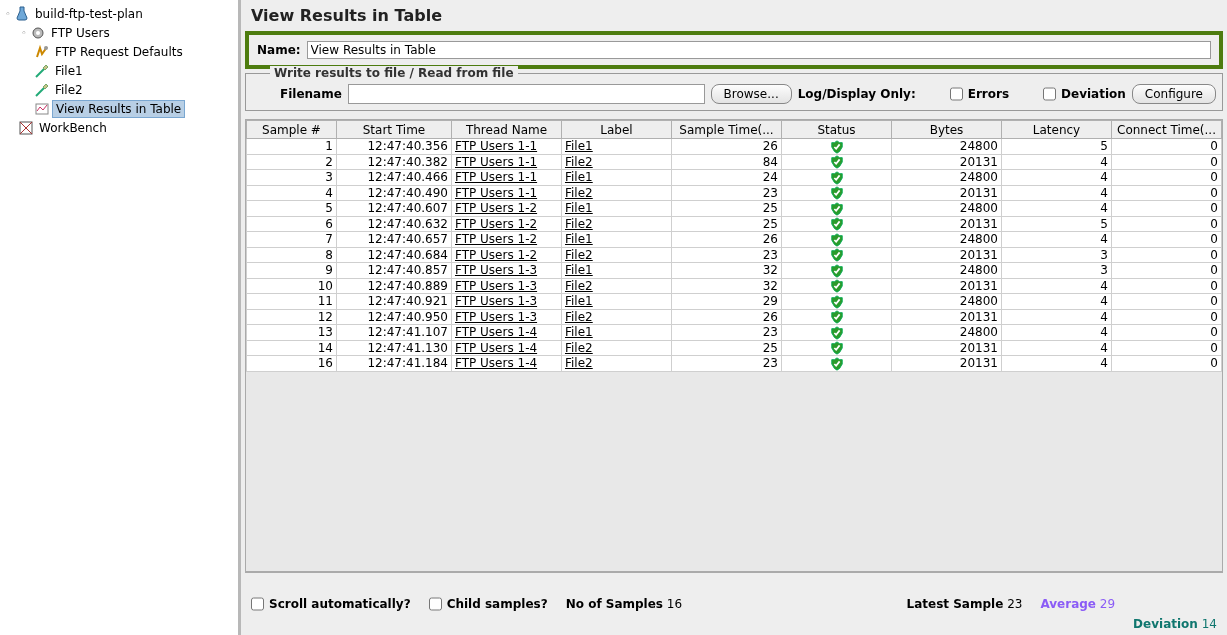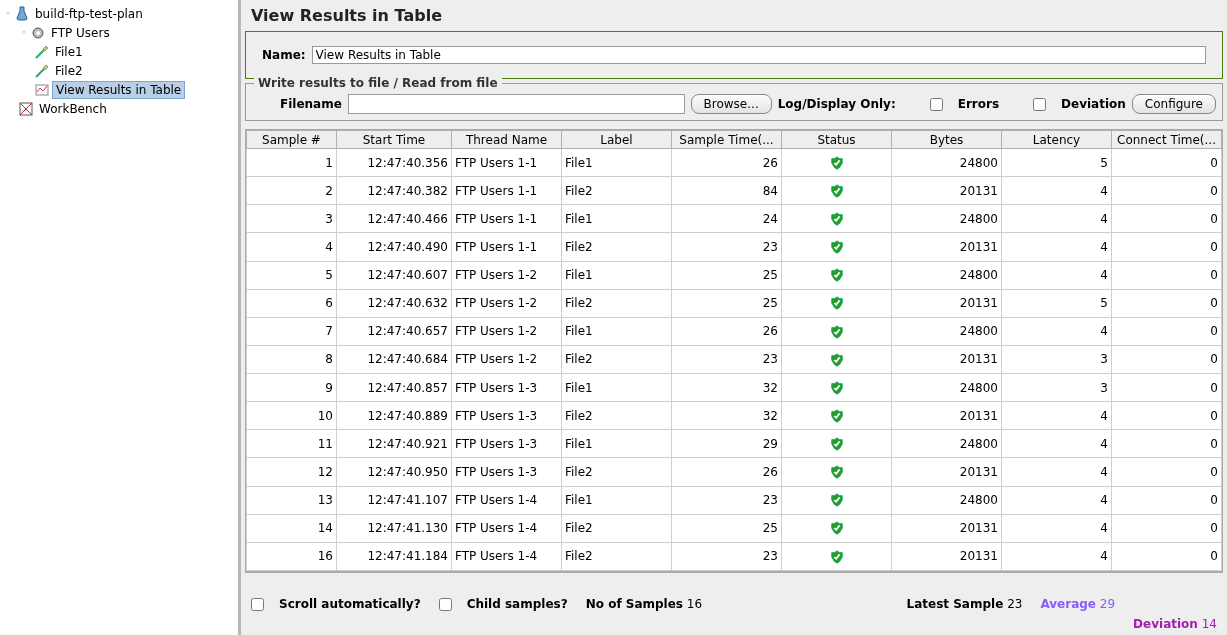--- a/index.html
+++ b/index.html
@@ -54,23 +54,23 @@
     background:#eeeeee;
     padding: 2px 4px 0 4px;
   }
   .panel-title {
     font-size: 16px;
     font-weight: bold;
     padding: 4px 2px 6px 6px;
     color:#222;
   }
   .name-comments {
-    border:1px solid #4d7c0f;
+    border:4px solid #4d7c0f;
     background:#eeeeee;
-    padding:12px;
+    padding:4px;
   }
   .field-row {
     display:flex;
     align-items:center;
     padding:2px 4px;
   }
   .field-row + .field-row { border-top:1px solid #ccc; }
   .field-row label {
     font-weight:bold;
     margin-right:6px;
@@ -85,21 +85,21 @@
     height:18px;
   }
   .write-group {
     margin-top:4px;
     border:1px solid #999;
     position:relative;
     padding:10px 6px 6px 6px;
   }
   .write-group .legend {
     position:absolute;
-    top:-8px; left:8px;
+    top:-8px; left:24px;
     background:#eeeeee;
     padding:0 4px;
     font-weight:bold;
     color:#333;
   }
   .filename-row {
     display:flex;
     align-items:center;
     gap:6px;
   }
@@ -109,33 +109,33 @@
   }
   .btn {
     background: linear-gradient(#fdfdfd,#e3e3e3);
     border:1px solid #888;
     border-radius:8px;
     font:inherit;
     padding:2px 12px;
     cursor:pointer;
   }
   .chk {
-    display:inline-flex; align-items:center; gap:15px;
+    display:inline-flex; gap:5px;
   }
   .chk input { margin:0; }
   .log-label { font-weight:bold; }
   
   .table-wrap {
     flex:1;
     margin-top:8px;
     background:#e8e8e8;
     border:1px solid #aaa;
     overflow:hidden;
     display:flex;
-    flex-direction:row;
+    flex-direction:column;
   }
   table {
     border-collapse:collapse;
     width:100%;
     table-layout:fixed;
     background:#fff;
   }
   thead th {
     background:#eeeeee;
     border:1px solid #b0b0b0;
@@ -148,21 +148,21 @@
   }
   tbody td {
     border:1px solid #cfcfcf;
     padding:0 3px;
     height:15px;
     white-space:nowrap;
     overflow:hidden;
   }
   tbody tr { background:#fff; }
   .r { text-align:right; }
-  .l { text-align:left; }
+  .l { text-align:left;text-decoration:underline; }
   .c { text-align:center; }
   .table-body-pad {
     flex:1;
     background:#e8e8e8;
   }
   .status-ok {
     width:14px;height:14px;
     display:inline-block;
     vertical-align:middle;
   }
@@ -171,21 +171,21 @@
     border-top:1px solid #aaa;
     display:flex;
     align-items:center;
     padding:4px 6px;
     gap:18px;
     font-size:12px;
   }
   .footer .grow { flex:1; }
   .footer b { font-weight:bold; }
   .blue { color:#8b5cf6; }
-  .red  { color:#a21caf;margin-top:40px; }
+  .red  { color:#0f766e;margin-top:40px; }
 </style>
 </head>
 <body>
 
 <div class="tree-panel">
   <div class="tree-row">
     <span class="toggle">◦</span>
     <span class="icon">
       <svg viewBox="0 0 16 16">
           <path d="M6 1h4v4l3 7a2 2 0 0 1-2 2H5a2 2 0 0 1-2-2l3-7V1z" fill="#6fa8d8" stroke="#2b5f8e"></path>
@@ -199,20 +199,31 @@
     <span class="icon">
       <svg viewBox="0 0 16 16">
           <circle cx="8" cy="8" r="5" fill="#bbb" stroke="#555"></circle>
           <circle cx="8" cy="8" r="2" fill="#fff"></circle>
         </svg>
     </span>
     <span class="label">FTP Users</span>
   </div>
 
   <div id="tree-items">
+      <div class="tree-row">
+        <span class="indent"></span>
+        <span class="indent"></span>
+        <span class="icon">
+          <svg viewBox="0 0 16 16">
+            <path d="M3 13 L6 4 L8 10 L13 3" stroke="#c80" fill="none" stroke-width="2"></path>
+            <circle cx="12" cy="4" r="2" fill="#999"></circle>
+          </svg>
+        </span>
+        <span class="label">FTP Request Defaults</span>
+      </div>
       <div class="tree-row">
         <span class="indent"></span>
         <span class="indent"></span>
         <span class="icon">
           <svg viewBox="0 0 16 16">
             <path d="M2 14 L10 6" stroke="#2a7" stroke-width="2"></path>
             <path d="M9 5 L12 2 L14 4 L11 7 Z" fill="#c9c28b" stroke="#7a6"></path>
           </svg>
         </span>
         <span class="label">File1</span>

